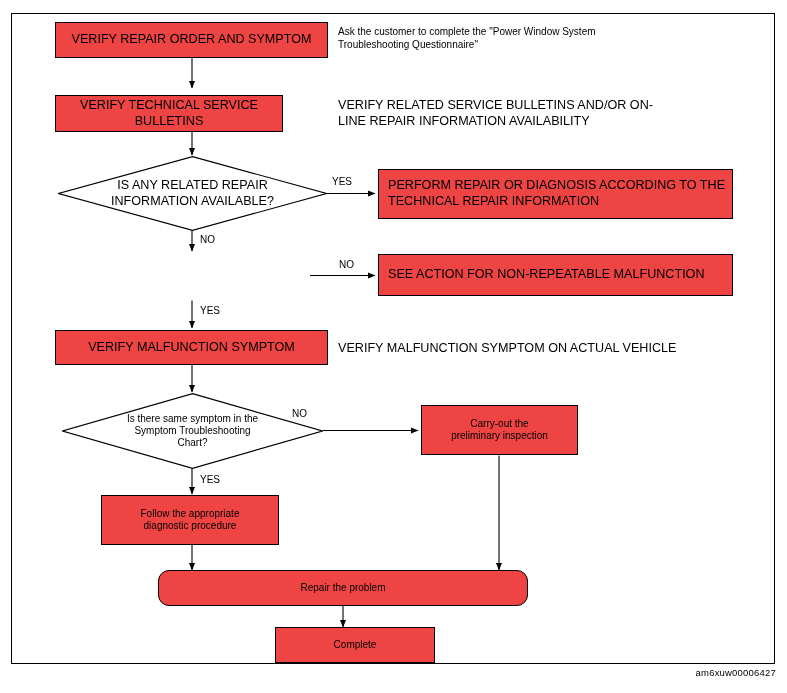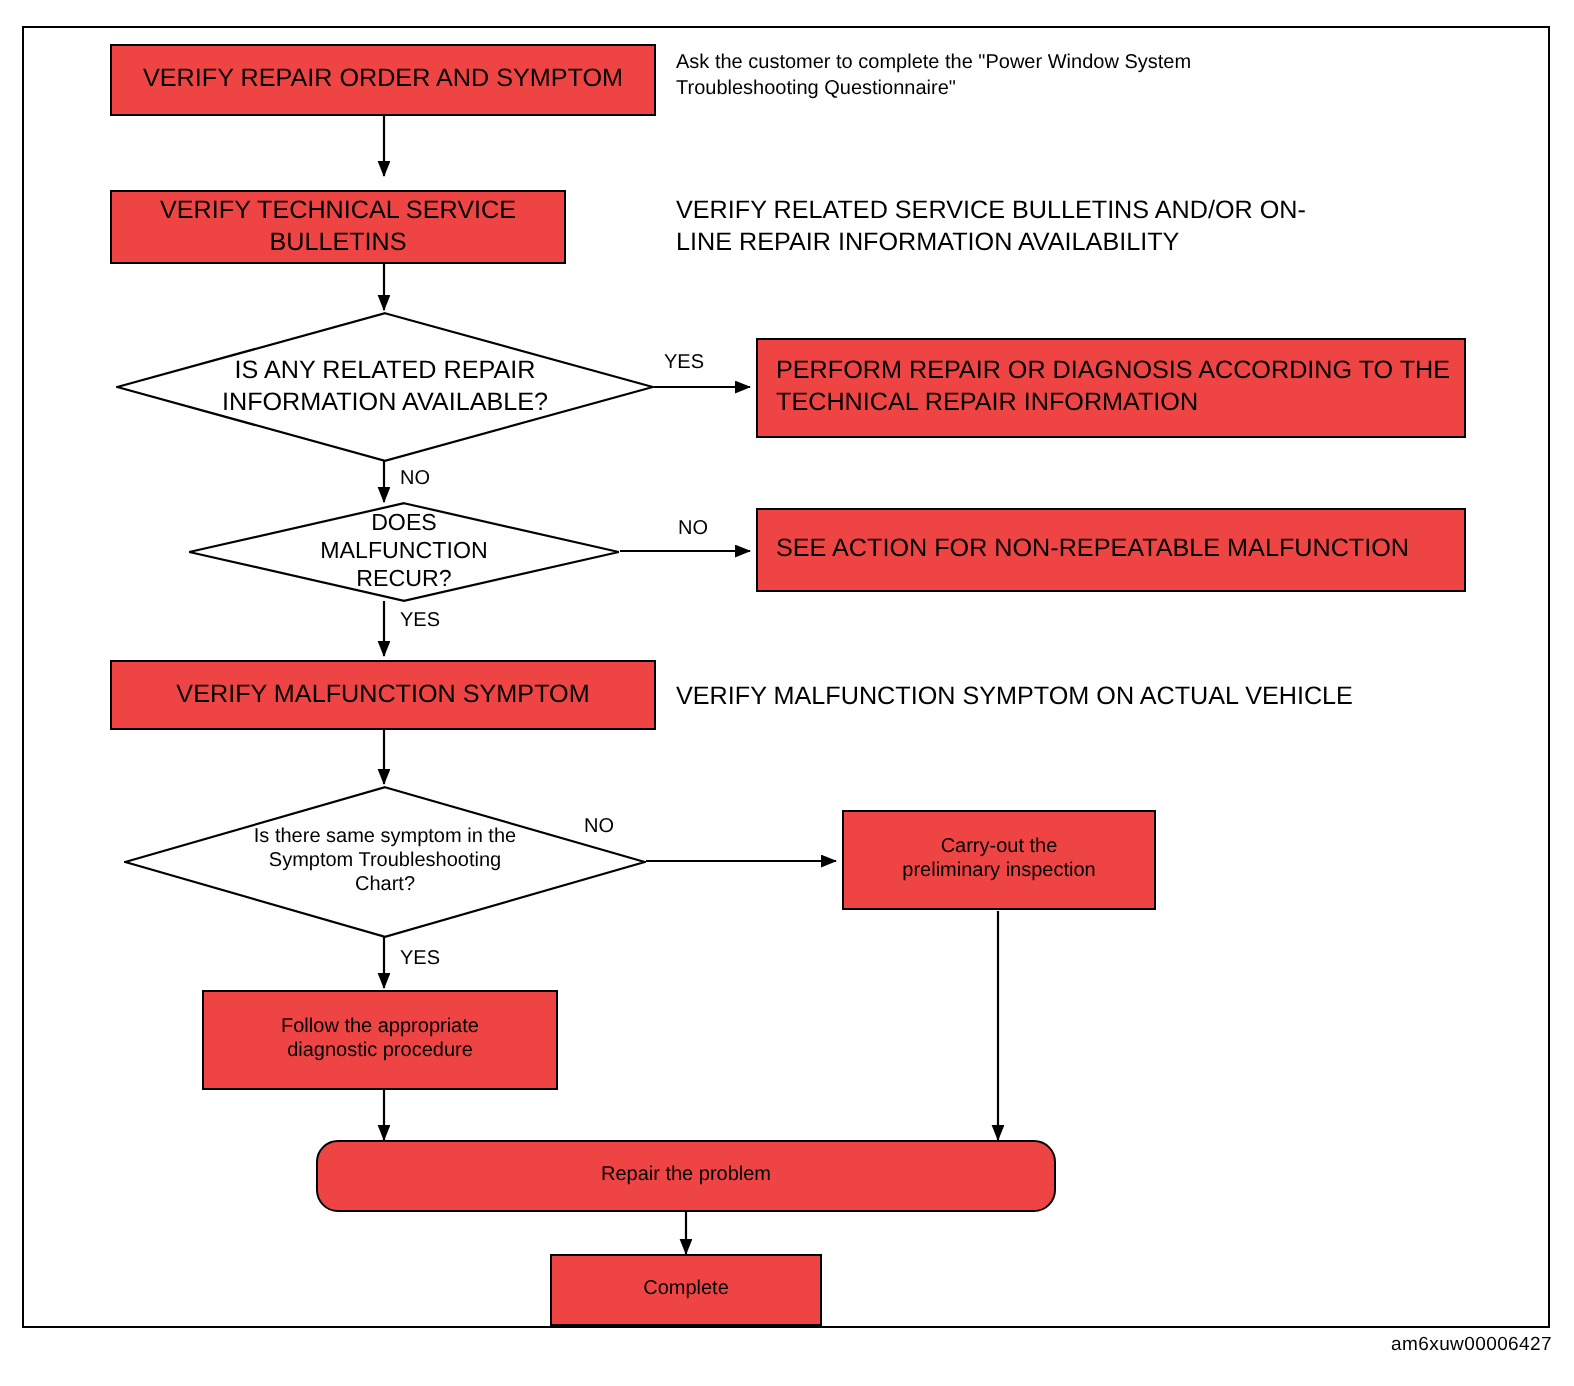--- a/index.html
+++ b/index.html
@@ -175,40 +175,32 @@
 
   <div class="box t12" style="left:101px; top:495px; width:178px; height:50px;">
     <span class="box-label">Follow the appropriate
 diagnostic procedure</span>
   </div>
 
   <div class="box t12" style="left:158px; top:570px; width:370px; height:36px;border-radius:11px;">
     <span class="box-label">Repair the problem</span>
   </div>
 
-  <div class="box t12" style="left:275px; top:627px; width:136px; height:36px;">
+  <div class="box t12" style="left:275px; top:627px; width:160px; height:36px;">
     <span class="box-label">Complete</span>
   </div>
 
   <div class="diamond" style="left:58px; top:156px; width:269px; height:75px;">
     <svg width="269" height="75" viewBox="0 0 269 75" xmlns="http://www.w3.org/2000/svg">
       <polygon points="134.5,0.6 268.4,37.5 134.5,74.4 0.6,37.5" fill="#ffffff" stroke="#000000" stroke-width="1.1"></polygon>
     </svg>
     <div class="diamond-label t13">IS ANY RELATED REPAIR
 INFORMATION AVAILABLE?</div>
   </div>
 
-  <div class="diamond" style="left:94px; top:251px; width:216px; height:50px;">
-    <svg width="216" height="50" viewBox="0 0 216 50" xmlns="http://www.w3.org/2000/svg">
-      <polygon points="108,0.6 215.4,25 108,49.4 0.6,25" fill="#ffffff" stroke="#000000" stroke-width="1.1"></polygon>
-    </svg>
-    <div class="diamond-label t11">DOES
-MALFUNCTION
-RECUR?</div>
-  </div>
 
   <div class="diamond" style="left:62px; top:393px; width:261px; height:76px;">
     <svg width="261" height="76" viewBox="0 0 261 76" xmlns="http://www.w3.org/2000/svg">
       <polygon points="130.5,0.6 260.4,38 130.5,75.4 0.6,38" fill="#ffffff" stroke="#000000" stroke-width="1.1"></polygon>
     </svg>
     <div class="diamond-label t12">Is there same symptom in the
 Symptom Troubleshooting
 Chart?</div>
   </div>
 

